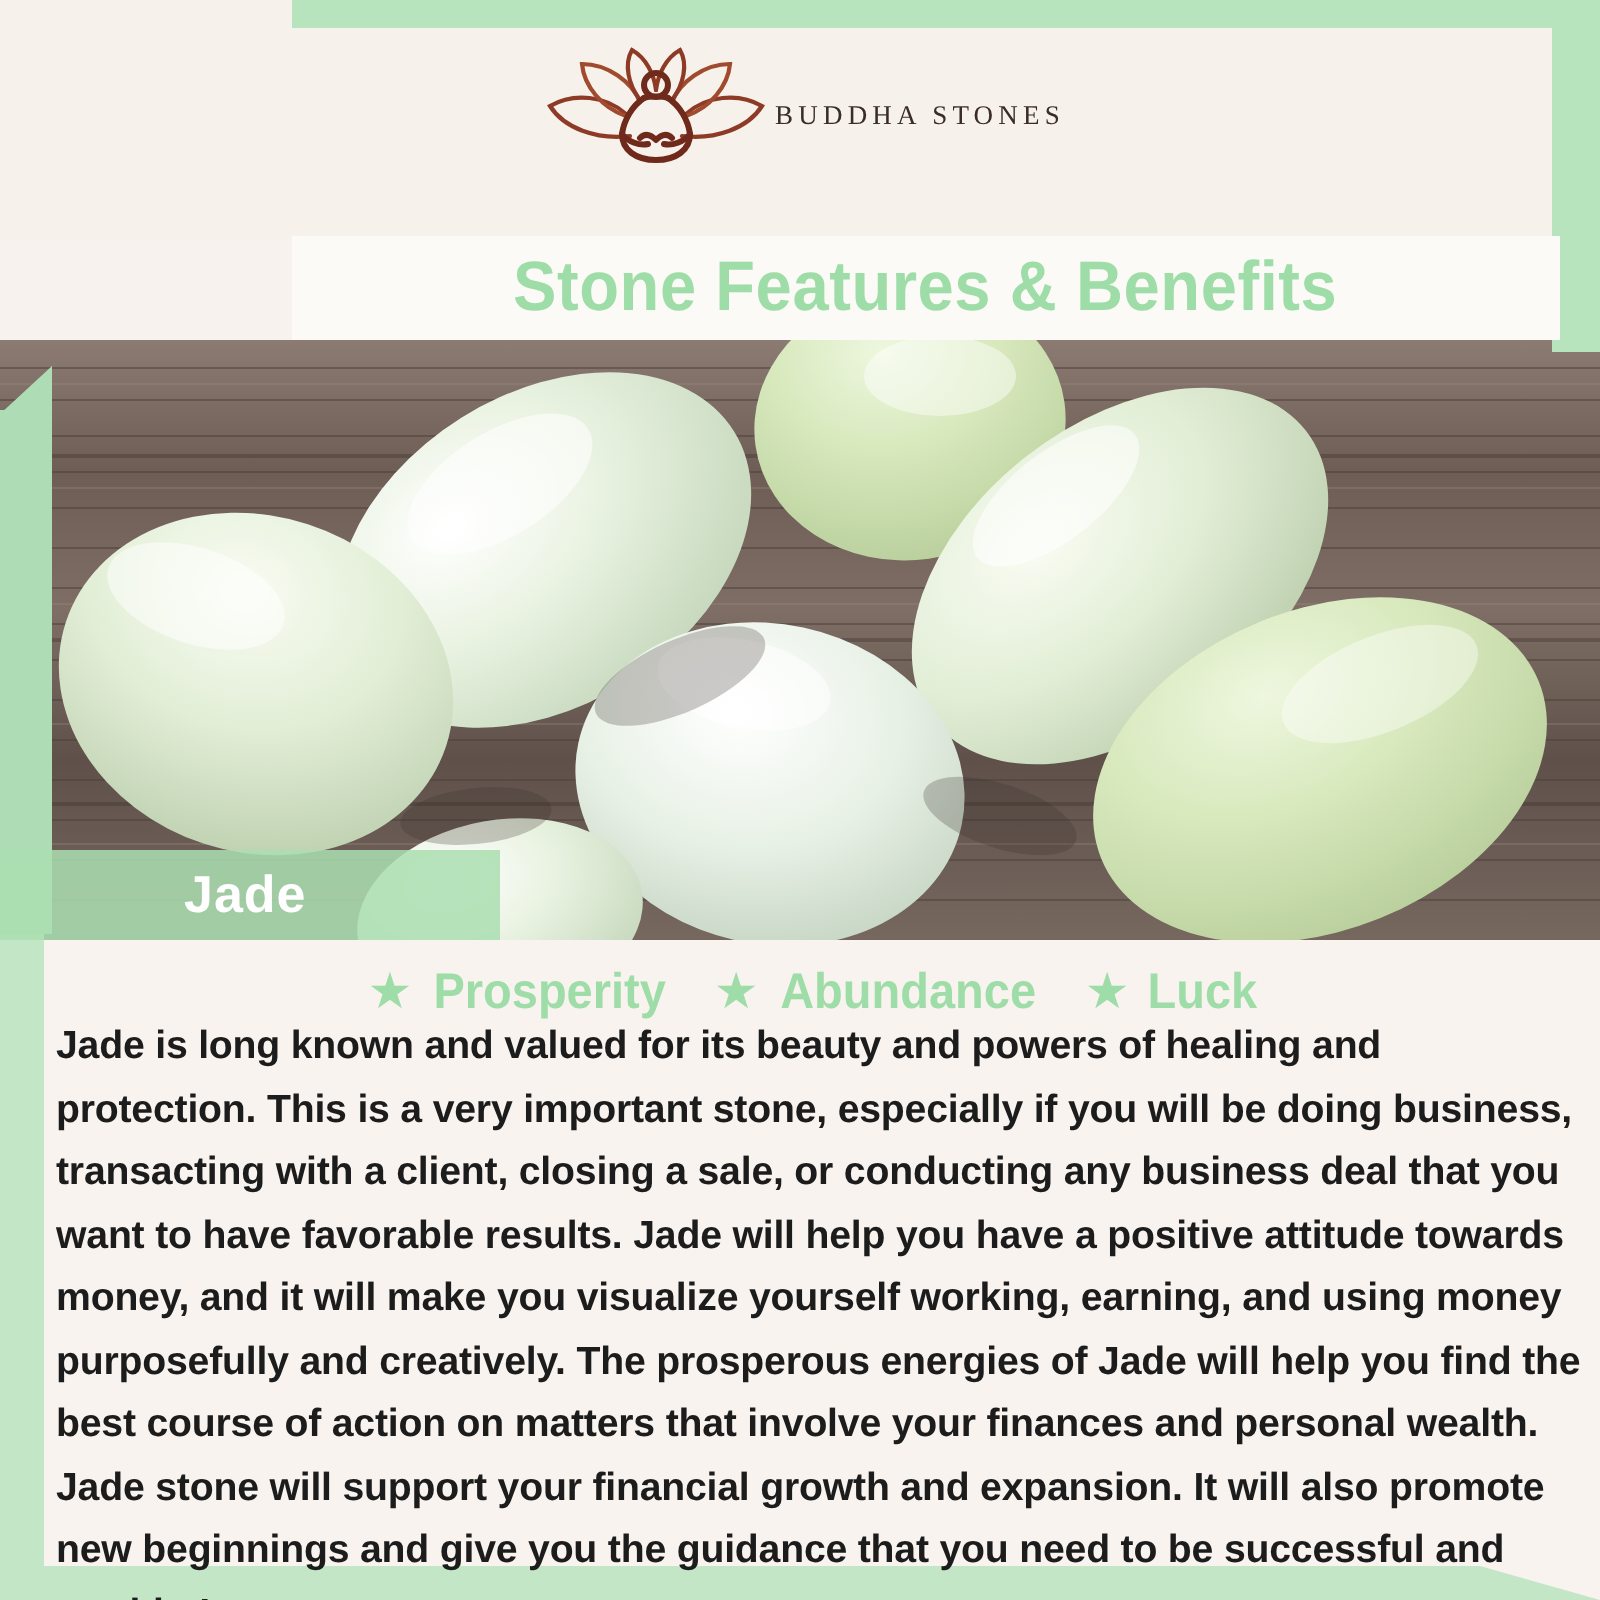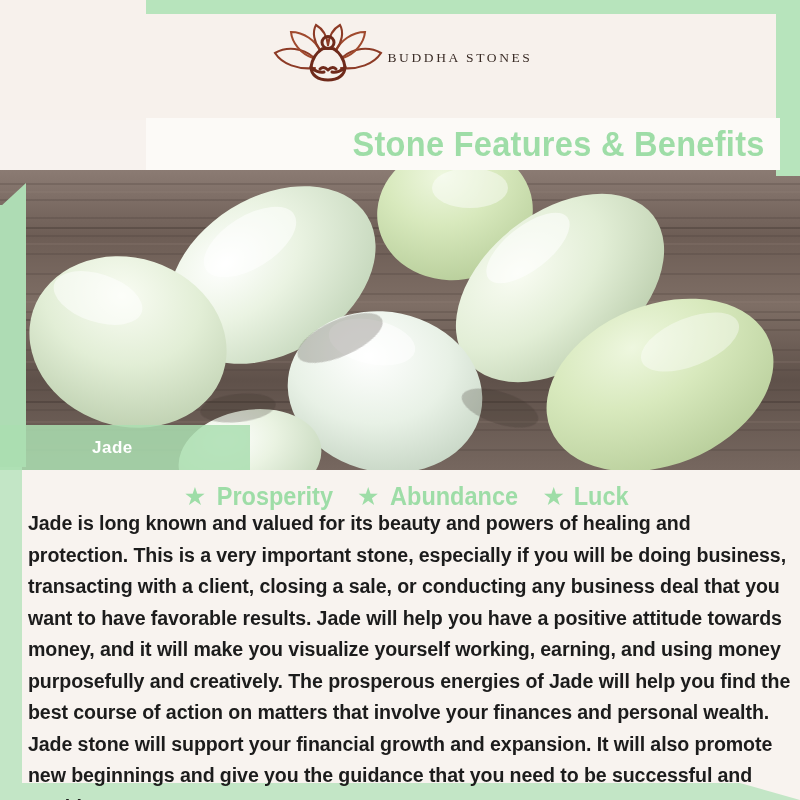--- a/index.html
+++ b/index.html
@@ -63,21 +63,21 @@
     letter-spacing:2.6px;
     color:#3a2c26;
     font-weight:400;
   }
 
   
   .title-band{
     position:absolute;left:146px;top:118px;width:634px;height:52px;
     background:#fcfaf7;
     z-index:5;
-    display:flex;align-items:center;justify-content:flex-end;
+    display:flex;align-items:center;justify-content:center;
   }
   .title-text{
     font-family:"Liberation Sans Narrow","Liberation Sans",sans-serif;
     font-weight:bold;
     font-size:35px;
     letter-spacing:.3px;
     color:#9edda7;
     transform:scaleX(.93);
     white-space:nowrap;
   }
@@ -96,21 +96,21 @@
     background:rgba(170,222,176,.85);
     z-index:6;
     clip-path:polygon(0 0, 100% 0, 100% 100%, 0 100%);
     display:flex;align-items:center;
   }
   .jade-text{
     margin-left:92px;
     color:#ffffff;
     font-family:"Liberation Sans Narrow","Liberation Sans",sans-serif;
     font-weight:bold;
-    font-size:17px;
+    font-size:26px;
     letter-spacing:.5px;
   }
 
   
   .content{
     position:absolute;left:0;top:470px;width:800px;height:330px;
     background:#f8f3ef;z-index:2;
   }
   .benefits{
     display:flex;align-items:center;justify-content:center;

